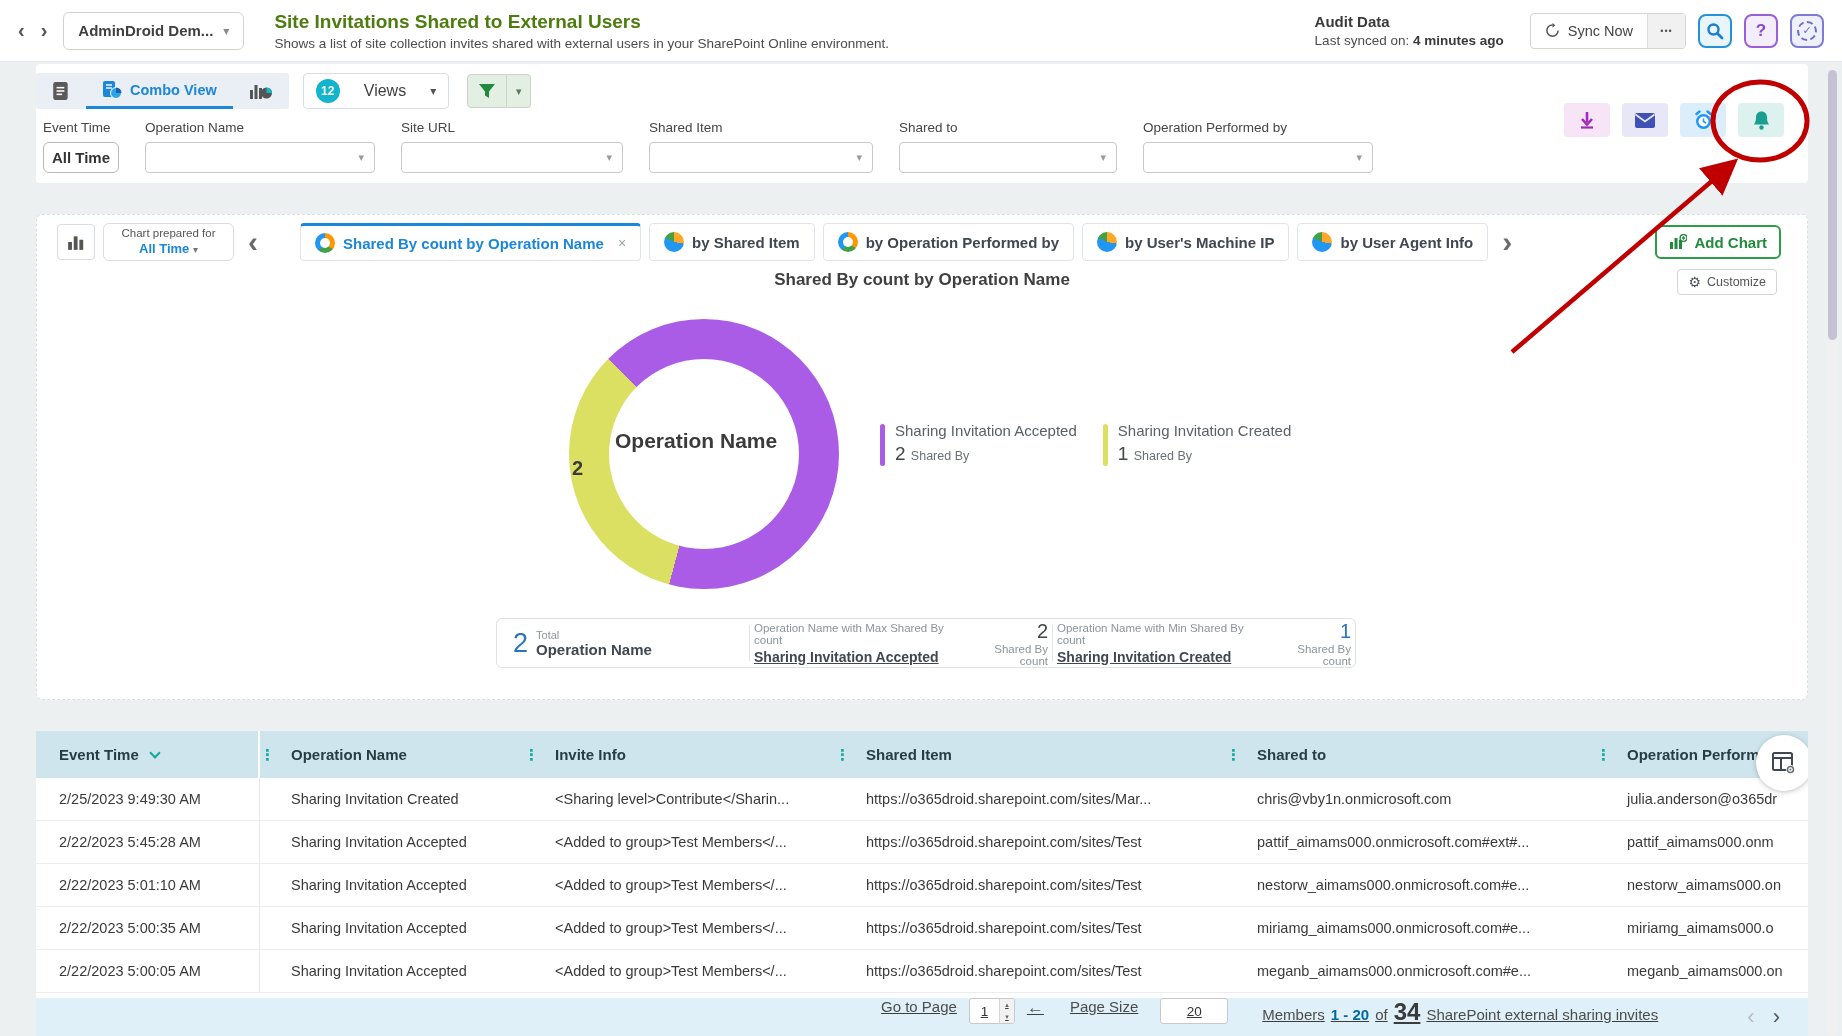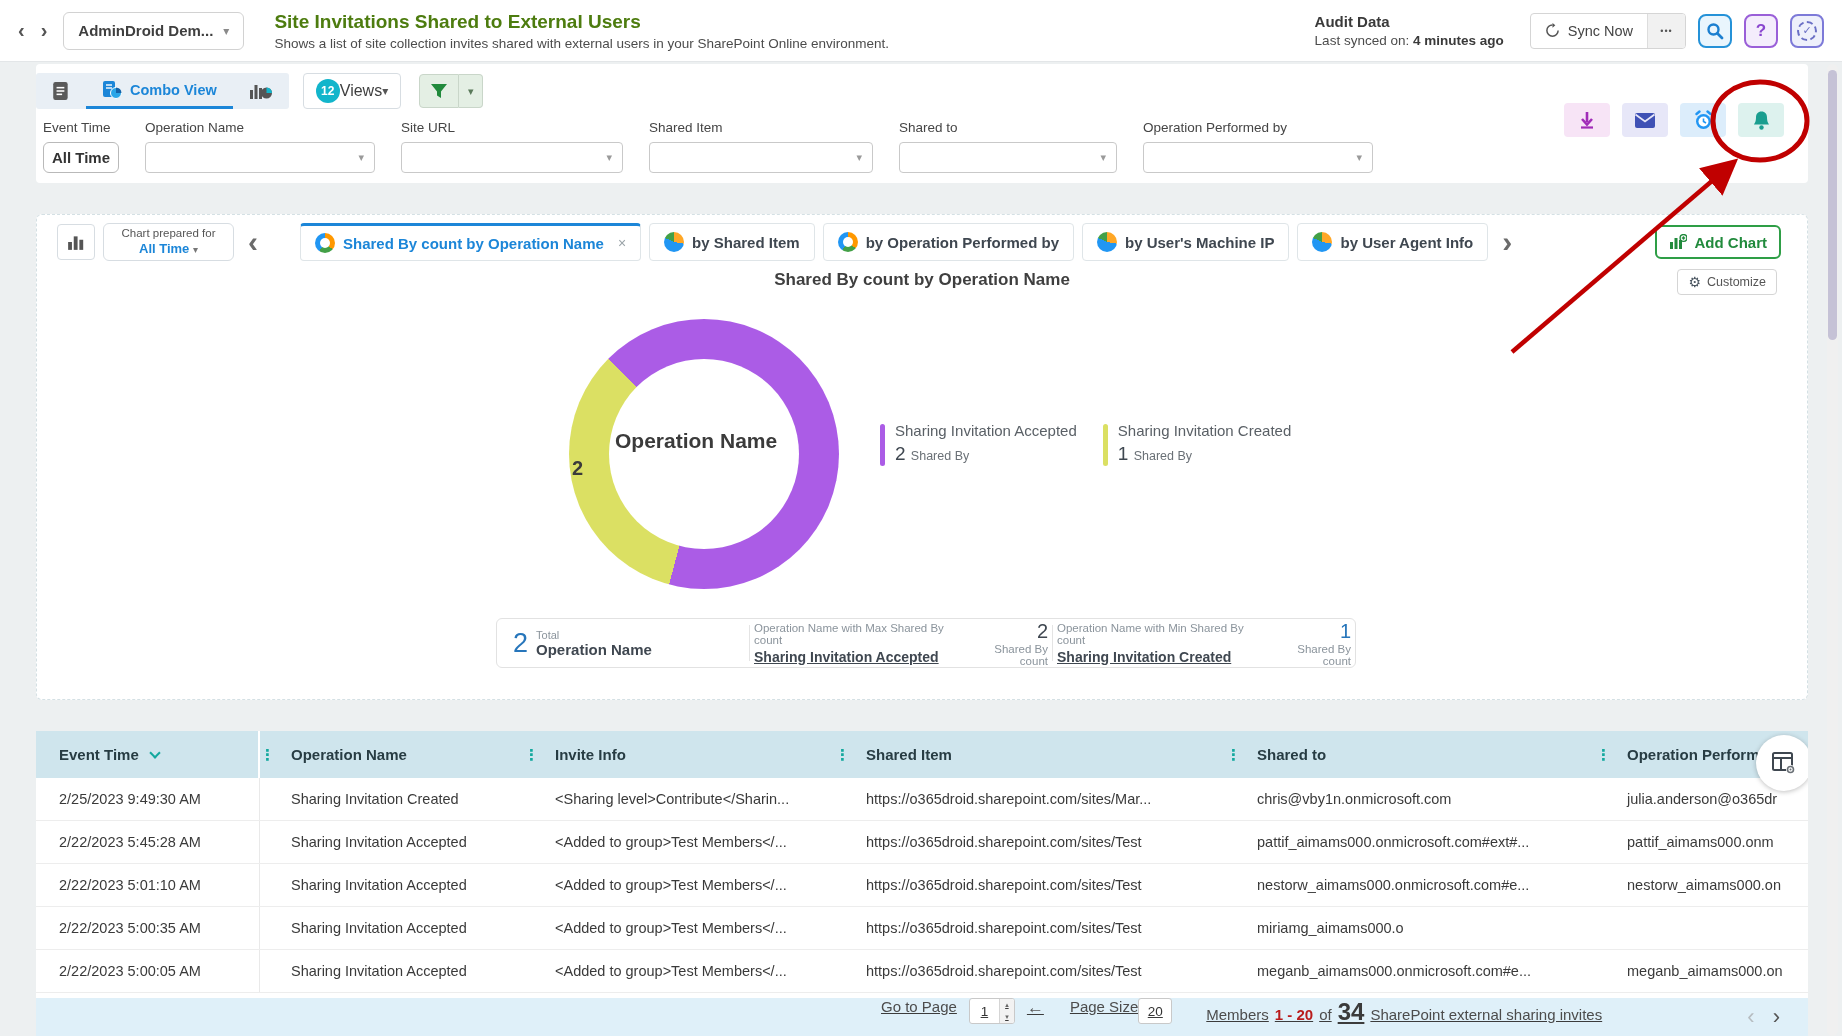--- a/index.html
+++ b/index.html
@@ -34,21 +34,21 @@
   .tb-health { border:2px solid #7d7ad8; background:#eef0fb; }
   .health-circle { width:20px; height:20px; border:2px dashed #6a6fc5; border-radius:50%;
                    display:flex; align-items:center; justify-content:center; font-size:11px; color:#6a6fc5; font-weight:bold; }
   
   .top-panel { position:absolute; left:36px; top:64px; width:1772px; height:119px; background:#fff; border-radius:4px; z-index:1; }
   .toolbar { display:flex; align-items:center; height:46px; padding-top:8px; }
   .view-strip { display:flex; height:36px; background:#e9eff5; border-radius:3px; }
   .view-seg { display:flex; align-items:center; justify-content:center; padding:0 16px; }
   .view-seg.active { border-bottom:3px solid #1c86d8; color:#1c86d8; font-weight:bold; font-size:14.5px; gap:8px; }
   .views-btn { margin-left:14px; height:36px; border:1px solid #d7dde2; border-radius:4px; background:#fff;
-               display:flex; align-items:center; gap:0; padding:0 12px; font-size:16px; color:#3f3f3f; }
+               display:flex; align-items:center; gap:24px; padding:0 12px; font-size:16px; color:#3f3f3f; }
   .views-badge { width:24px; height:24px; border-radius:50%; background:#12b5cb; color:#fff; font-size:12px; font-weight:bold;
                  display:flex; align-items:center; justify-content:center; }
   .views-btn .caret { color:#555; font-size:12px; }
   .filter-group { margin-left:18px; display:flex; height:34px; }
   .filter-main { width:40px; background:#e4efe4; border:1px solid #c9d6c9; border-radius:4px 0 0 4px;
                  display:flex; align-items:center; justify-content:center; }
   .filter-caret { width:24px; background:#e4efe4; border:1px solid #c9d6c9; border-left:none; border-radius:0 4px 4px 0;
                   display:flex; align-items:center; justify-content:center; color:#5a7a5a; font-size:11px; }
   .filters { display:flex; gap:26px; padding:10px 0 0 7px; }
   .f-item { display:flex; flex-direction:column; gap:7px; }
@@ -136,21 +136,21 @@
              display:flex; padding-left:845px; z-index:2;text-decoration:underline; }
   .tfooter .lab { font-size:15px; color:#4c4c4c; }
   .page-input { margin-left:12px; width:46px; height:26px; background:#fff; border:1px solid #c9c9c9; border-radius:3px;
                 display:flex; overflow:hidden; }
   .page-input .num { flex:1; display:flex; align-items:center; justify-content:center; font-size:13.5px; color:#333; }
   .page-input .spin { width:15px; background:#f2f2f2; border-left:1px solid #d5d5d5; display:flex; flex-direction:column; }
   .page-input .spin span { flex:1; display:flex; align-items:center; justify-content:center; font-size:7px; color:#666; }
   .back-arrow { margin-left:12px; font-size:17px; color:#555; }
   .gap26 { width:26px; } .gap34 { width:34px; }
   .showing { display:flex; align-items:baseline; gap:6px; font-size:15px; color:#4c4c4c; white-space:nowrap; }
-  .showing b { color:#b91c1c; }
+  .showing b { color:#0369a1; }
   .showing .total { font-size:24px; font-weight:bold; color:#3a3a3a; }
   .pager { position:absolute; right:28px; top:0; height:38px; display:flex; align-items:center; gap:18px; font-size:22px; }
   .pager .prev { color:#b6bcc0; } .pager .next { color:#555; }
   
   .scrollbar { position:absolute; right:4px; top:64px; bottom:0; width:11px; background:#f0f0f0; border-radius:6px; z-index:4; }
   .scroll-thumb { position:absolute; top:6px; left:1px; width:9px; height:270px; background:#c5c2d6; border-radius:5px; }
   .annotation { position:absolute; inset:0; z-index:50; pointer-events:none; }
 </style>
 </head>
 <body>
@@ -474,20 +474,21 @@
     <div class="td c3">&lt;Added to group&gt;Test Members&lt;/...</div>
     <div class="td c4">https://o365droid.sharepoint.com/sites/Test</div>
     <div class="td c5">nestorw_aimams000.onmicrosoft.com#e...</div>
     <div class="td c6">nestorw_aimams000.on</div>
   </div>
   <div class="trow">
     <div class="td c1">2/22/2023 5:00:35 AM</div>
     <div class="td c2">Sharing Invitation Accepted</div>
     <div class="td c3">&lt;Added to group&gt;Test Members&lt;/...</div>
     <div class="td c4">https://o365droid.sharepoint.com/sites/Test</div>
+    <div class="td c5">miriamg_aimams000.onmicrosoft.com#e...</div>
     <div class="td c6">miriamg_aimams000.o</div>
   </div>
   <div class="trow">
     <div class="td c1">2/22/2023 5:00:05 AM</div>
     <div class="td c2">Sharing Invitation Accepted</div>
     <div class="td c3">&lt;Added to group&gt;Test Members&lt;/...</div>
     <div class="td c4">https://o365droid.sharepoint.com/sites/Test</div>
     <div class="td c5">meganb_aimams000.onmicrosoft.com#e...</div>
     <div class="td c6">meganb_aimams000.on</div>
   </div>
@@ -508,21 +509,21 @@
     <div class="page-input">
       <span class="num">1</span>
       <span class="spin">
         <span>▴</span>
         <span>▾</span>
       </span>
     </div>
     <span class="back-arrow">←</span>
     <span class="gap26"></span>
     <span class="lab">Page Size</span>
-    <div class="page-input" style="margin-left:0;width:34px">
+    <div class="page-input" style="margin-left:22px;width:68px">
       <span class="num">20</span>
     </div>
     <span class="gap34"></span>
     <div class="showing">
       <span>Members</span>
       <b>1 - 20</b>
       <span>of</span>
       <span class="total">34</span>
       <span>SharePoint external sharing invites</span>
     </div>

